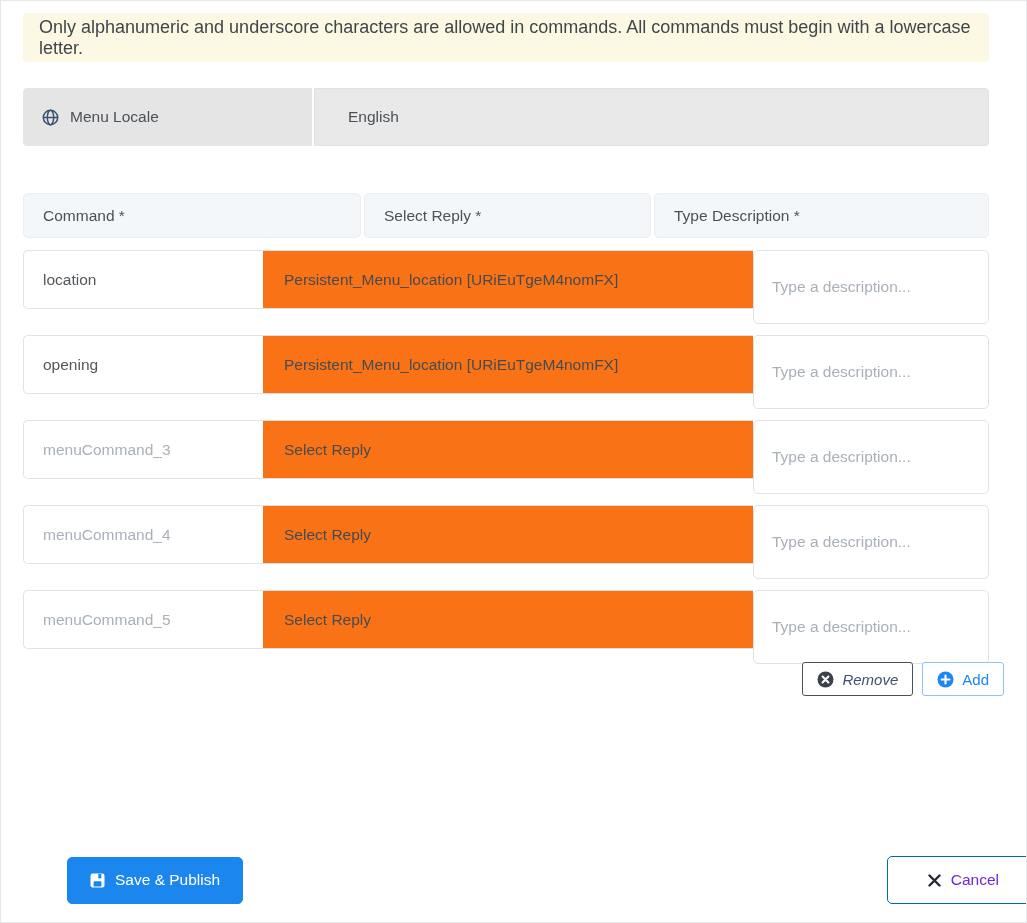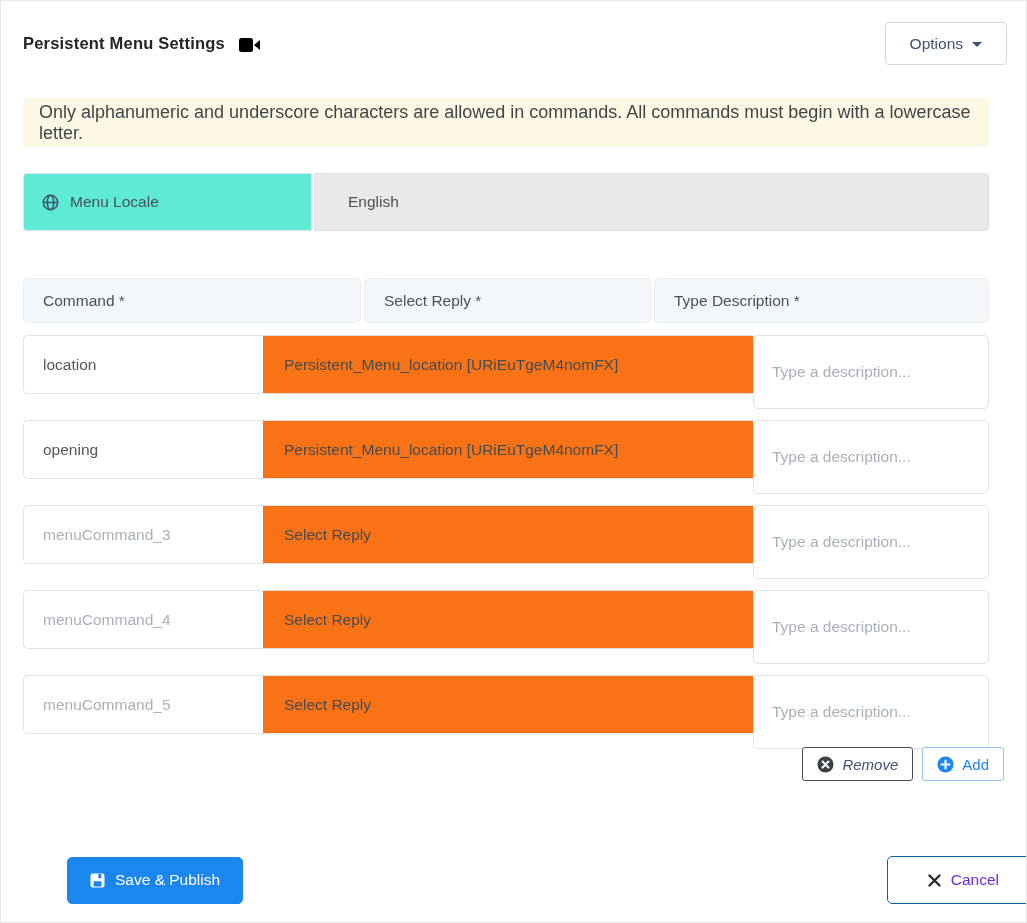--- a/index.html
+++ b/index.html
@@ -33,21 +33,21 @@
   .alert {
     margin:12px 0 14px 22px; width:966px; height:49px;
     background:#fcf8e3; border-radius:4px; display:flex; align-items:center;
     padding:0 16px; font-size:18px; color:#41464b;
   }
   
   .locale {
     margin:26px 0 0 22px; width:966px; height:58px; display:flex;
   }
   .loc-label {
-    width:289px; background:#5eead4; border:1px solid #e2e6eb;
+    width:289px; background:#e5e5e5; border:1px solid #e2e6eb;
     border-radius:4px 0 0 4px; display:flex; align-items:center; gap:11px;
     padding:4px 18px; font-size:15.5px; color:#4a5158;
   }
   .loc-value {
     flex:1; margin-left:2px; background:#e9e9e9; border:1px solid #dfe2e5;
     border-radius:0 4px 4px 0; font-size:15.5px; color:#4b5157;
     padding:0 33px; font-family:inherit; outline:none;
   }
   
   .thead {
@@ -109,36 +109,20 @@
     height:48px; padding:0 40px; color:#6d28d9; font-size:15.5px;
     display:inline-flex; align-items:center; gap:10px; cursor:pointer;
     font-family:inherit;
   }
 </style>
 </head>
 <body>
 
 <div class="card">
 
-  <div class="hdr">
-    <div class="hdr-title-wrap">
-      <span class="hdr-title">Persistent Menu Settings</span>
-      <span class="cam-icon">
-        <svg width="22" height="16" viewBox="0 0 22 16">
-          <rect x="0" y="1" width="14" height="14" rx="2.5" fill="#000"></rect>
-          <path d="M15 8 L21 3 L21 13 Z" fill="#000"></path>
-        </svg>
-      </span>
-    </div>
-    <div class="spacer"></div>
-    <button class="btn-options">
-      <span>Options</span>
-      <span class="caret-down"></span>
-    </button>
-  </div>
 
   <div class="alert">
     <span>Only alphanumeric and underscore characters are allowed in commands. All commands must begin with a lowercase letter.</span>
   </div>
 
   <div class="locale">
     <div class="loc-label">
       <span style="display:inline-flex;">
         <svg width="17" height="17" viewBox="0 0 17 17" fill="none" stroke="#3d5170" stroke-width="1.5">
           <circle cx="8.5" cy="8.5" r="7.2"></circle>

